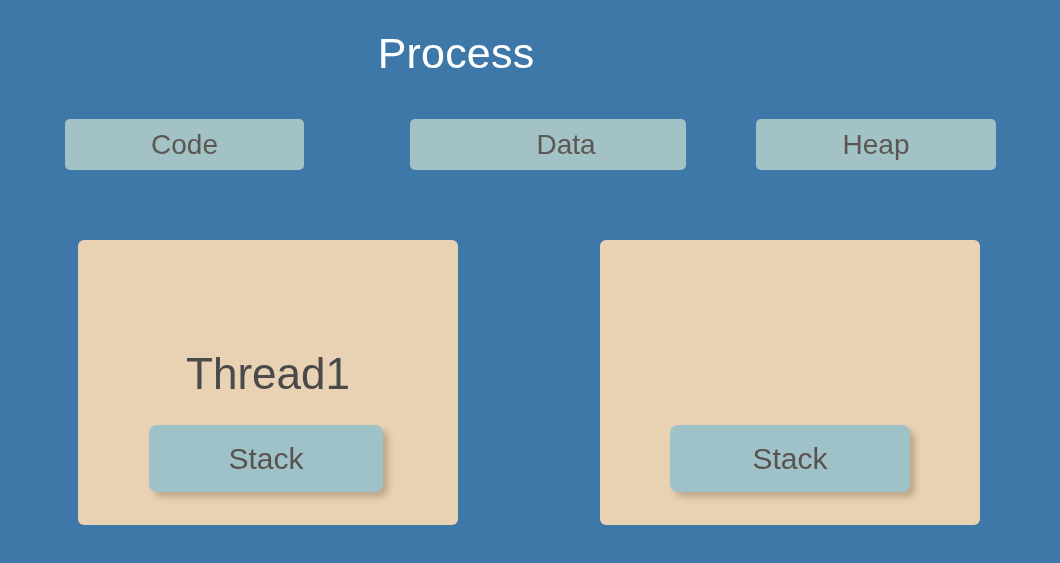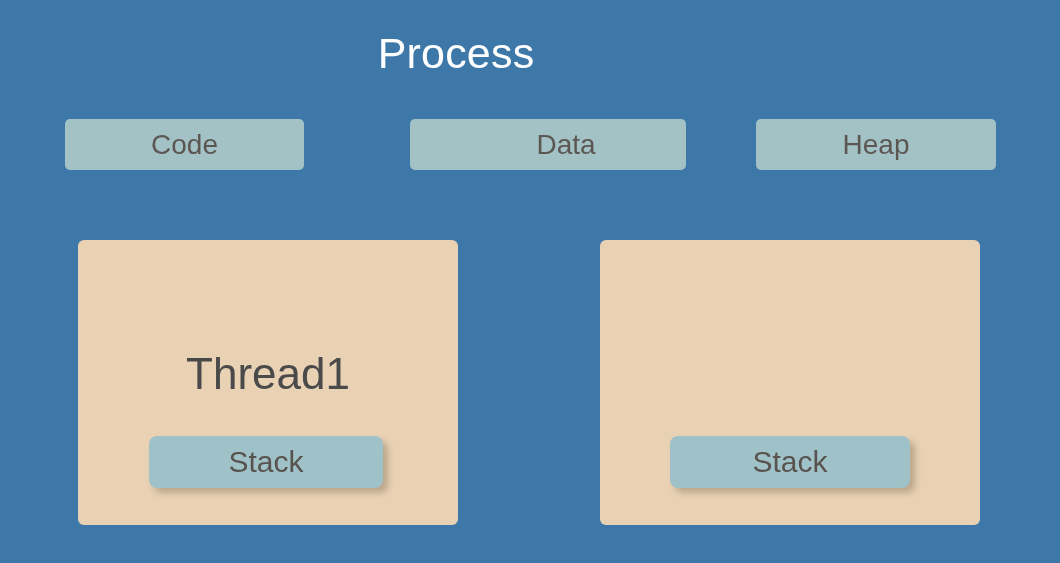--- a/index.html
+++ b/index.html
@@ -73,22 +73,22 @@
     text-align: center;
     font-size: 44px;
     line-height: 52px;
     color: #4a4a4a;
     white-space: nowrap;
   }
 
   
   .stack-box {
     position: absolute;
-    top: 196px;
-    height: 52px;
+    top: 185px;
+    height: 67px;
     background: #9fc2c8;
     border-radius: 8px;
     display: flex;
     align-items: center;
     justify-content: center;
     box-shadow: 5px 5px 6px rgba(90, 70, 50, 0.30);
   }
   #stack-box-1 { left: 71px; width: 234px; }
   #stack-box-2 { left: 70px; width: 240px; }
 

